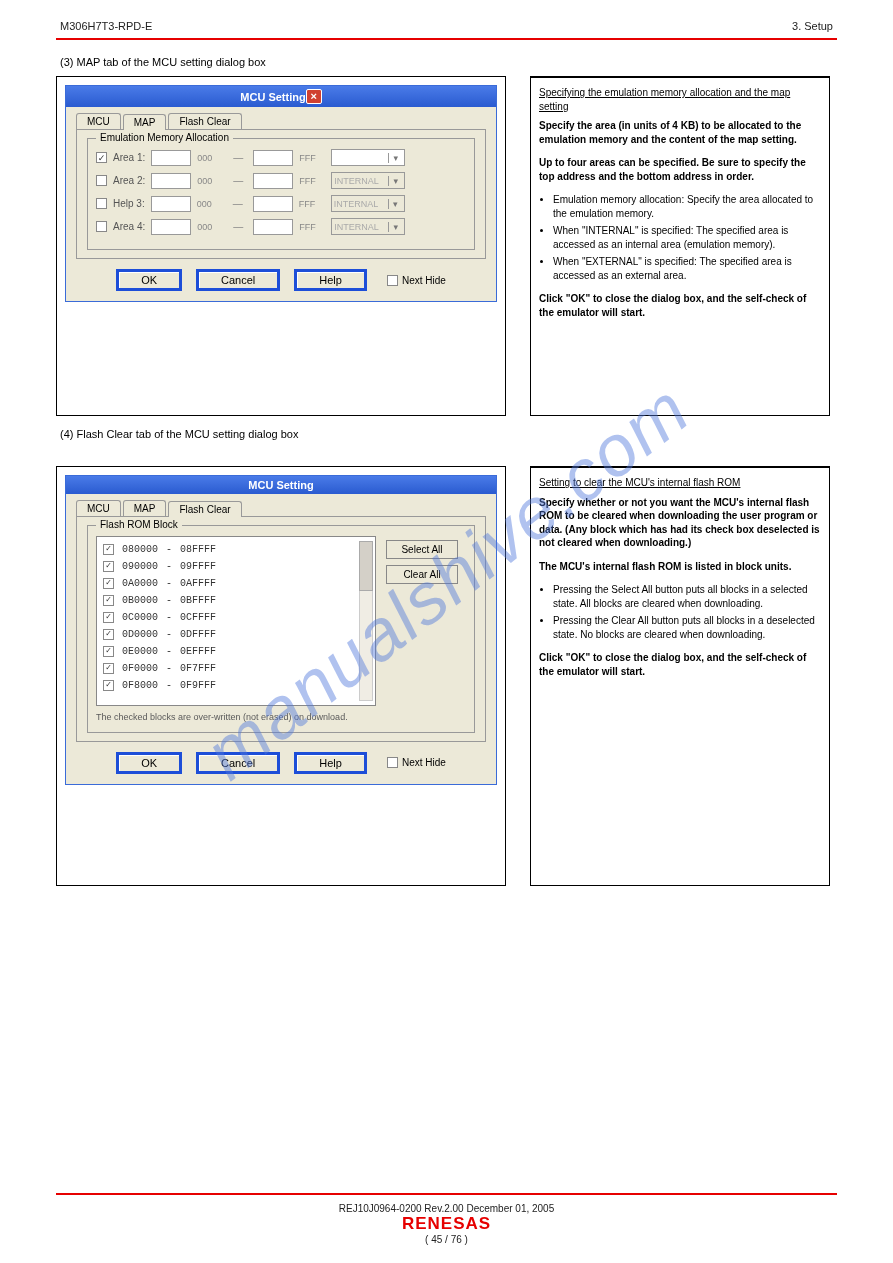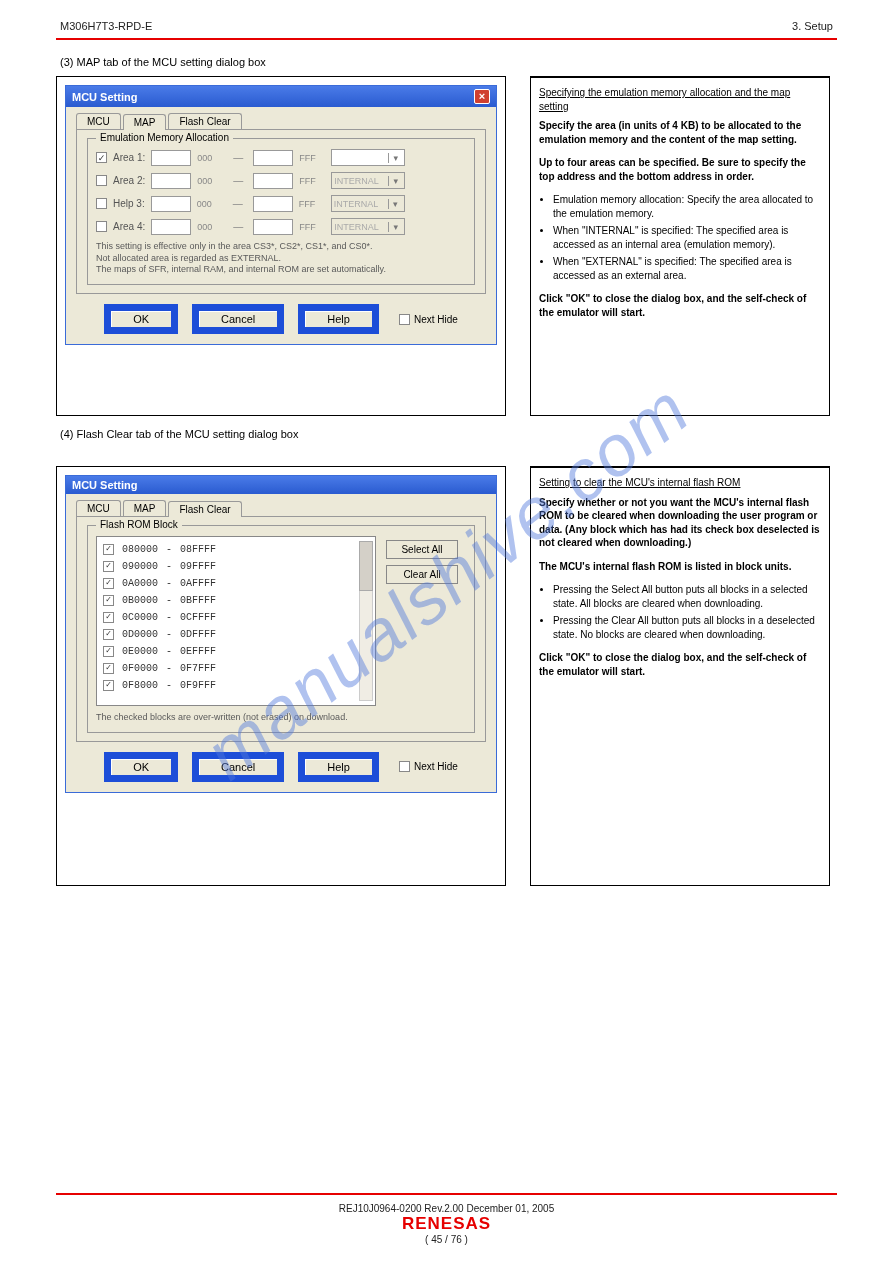--- a/index.html
+++ b/index.html
@@ -9,40 +9,40 @@
 .red-line { height: 2px; background: #e60000; margin-bottom: 16px; }
 .section-title { font-size: 11px; margin: 12px 0 8px 4px; }
 .two-col { display: flex; gap: 24px; }
 .left-box { border: 1px solid #000; width: 450px; height: 340px; padding: 8px; position: relative; }
 .right-box { border: 1px solid #000; border-top: 2px solid #000; width: 300px; height: 340px; padding: 8px; font-size: 10px; line-height: 1.35; }
 .right-box .sub-title { text-decoration: underline; display: block; margin-bottom: 6px; }
 .right-box p { margin-bottom: 10px; font-weight: bold; }
 .right-box ul { margin: 4px 0 10px 14px; }
 .right-box li { margin-bottom: 4px; }
 .dialog { border: 1px solid #3a6bd8; font-family: Tahoma, sans-serif; font-size: 10px; background: #ece9d8; }
-.titlebar { background: linear-gradient(#4a7be8, #2a5bd0); color: #fff; padding: 3px 6px; display: flex; justify-content: space-between; align-items: center; font-weight: bold; font-size: 11px; }
+.titlebar { background: linear-gradient(#4a7be8, #2a5bd0); color: #fff; padding: 3px 6px; display: flex; justify-content: center; align-items: center; font-weight: bold; font-size: 11px; }
 .close-x { width: 16px; height: 15px; background: #d04030; border: 1px solid #fff; color: #fff; text-align: center; line-height: 13px; font-size: 11px; border-radius: 2px; }
 .dlg-body { background: #ece9d8; padding: 6px 10px 10px 10px; }
 .tabs { display: flex; gap: 2px; margin-bottom: 0; }
 .tab { border: 1px solid #999; border-bottom: none; padding: 2px 10px; background: #ece9d8; font-size: 10px; border-radius: 3px 3px 0 0; }
 .tab.active { background: #ece9d8; position: relative; top: 1px; }
 .tab-panel { border: 1px solid #999; padding: 8px 10px; background: #ece9d8; }
 .fieldset { border: 1px solid #999; padding: 10px 8px 8px 8px; position: relative; }
 .fieldset .legend { position: absolute; top: -7px; left: 8px; background: #ece9d8; padding: 0 4px; font-size: 10px; }
 .area-row { display: flex; align-items: center; gap: 6px; margin-bottom: 6px; font-size: 10px; color: #555; }
 .cb { width: 11px; height: 11px; border: 1px solid #888; background: #fff; display: inline-flex; align-items: center; justify-content: center; font-size: 9px; color: #333; }
 .txtin { width: 40px; height: 16px; border: 1px solid #999; background: #fff; display: inline-block; }
 .suffix { width: 26px; font-size: 9px; color: #888; }
 .dash { width: 18px; text-align: center; color: #888; }
 .sel { width: 74px; height: 17px; border: 1px solid #999; background: #fff; color: #aaa; font-size: 9px; padding: 1px 2px; display: flex; justify-content: space-between; align-items: center; }
 .sel.dis { background: #ece9d8; }
 .sel .drop { border-left: 1px solid #999; width: 14px; text-align: center; color: #777; }
 .note { font-size: 9px; color: #5a5a5a; margin-top: 6px; line-height: 1.3; }
 .btn-row { display: flex; gap: 14px; margin-top: 10px; align-items: center; justify-content: center; }
-.btn { border: 7px solid #1d4ed8; background: #ece9d8; padding: 2px 22px; font-size: 11px; box-shadow: 1px 1px 0 #fff inset; }
+.btn { border: 3px solid #1d4ed8; background: #ece9d8; padding: 2px 22px; font-size: 11px; box-shadow: 1px 1px 0 #fff inset; }
 .nexthide { display: flex; align-items: center; gap: 4px; font-size: 10px; margin-left: 6px; }
 .flash-list { border: 1px solid #888; background: #fff; height: 170px; width: 280px; overflow: hidden; position: relative; padding: 4px 0; }
 .flash-row { display: flex; align-items: center; gap: 8px; padding: 0 6px; font-size: 10px; color: #333; line-height: 17px; font-family: 'Courier New', monospace; }
 .side-btns { position: absolute; right: 14px; top: 22px; display: flex; flex-direction: column; gap: 6px; }
 .side-btn { border: 1px solid #888; background: #ece9d8; padding: 3px 10px; font-size: 10px; width: 72px; text-align: center; }
 .scroll-thumb { position: absolute; right: 2px; top: 4px; width: 14px; height: 50px; background: #d4d0c8; border: 1px solid #aaa; }
 .scroll-track { position: absolute; right: 2px; top: 4px; bottom: 4px; width: 14px; background: #f0ede4; border: 1px solid #ccc; }
 .watermark { position: absolute; left: 50%; top: 46%; transform: translate(-50%,-50%) rotate(-38deg); font-size: 72px; color: rgba(80,120,220,0.45); font-weight: 400; pointer-events: none; font-style: italic; letter-spacing: 2px; }
 .footer { position: absolute; bottom: 18px; left: 0; right: 0; padding: 0 56px; }
 .footer-red { height: 2px; background: #e60000; margin-bottom: 8px; }
@@ -124,25 +124,20 @@
                 <span class="txtin"></span>
                 <span class="suffix">000</span>
                 <span class="dash">—</span>
                 <span class="txtin"></span>
                 <span class="suffix">FFF</span>
                 <span class="sel dis">
                     <span>INTERNAL</span>
                     <span class="drop">▾</span>
                   </span>
               </div>
-              <div class="note">
-                <div>This setting is effective only in the area CS3*, CS2*, CS1*, and CS0*.</div>
-                <div>Not allocated area is regarded as EXTERNAL.</div>
-                <div>The maps of SFR, internal RAM, and internal ROM are set automatically.</div>
-              </div>
             </div>
           </div>
           <div class="btn-row">
             <span class="btn">OK</span>
             <span class="btn">Cancel</span>
             <span class="btn">Help</span>
             <span class="nexthide">
                 <span class="cb"></span>
                 <span>Next Hide</span>
               </span>

